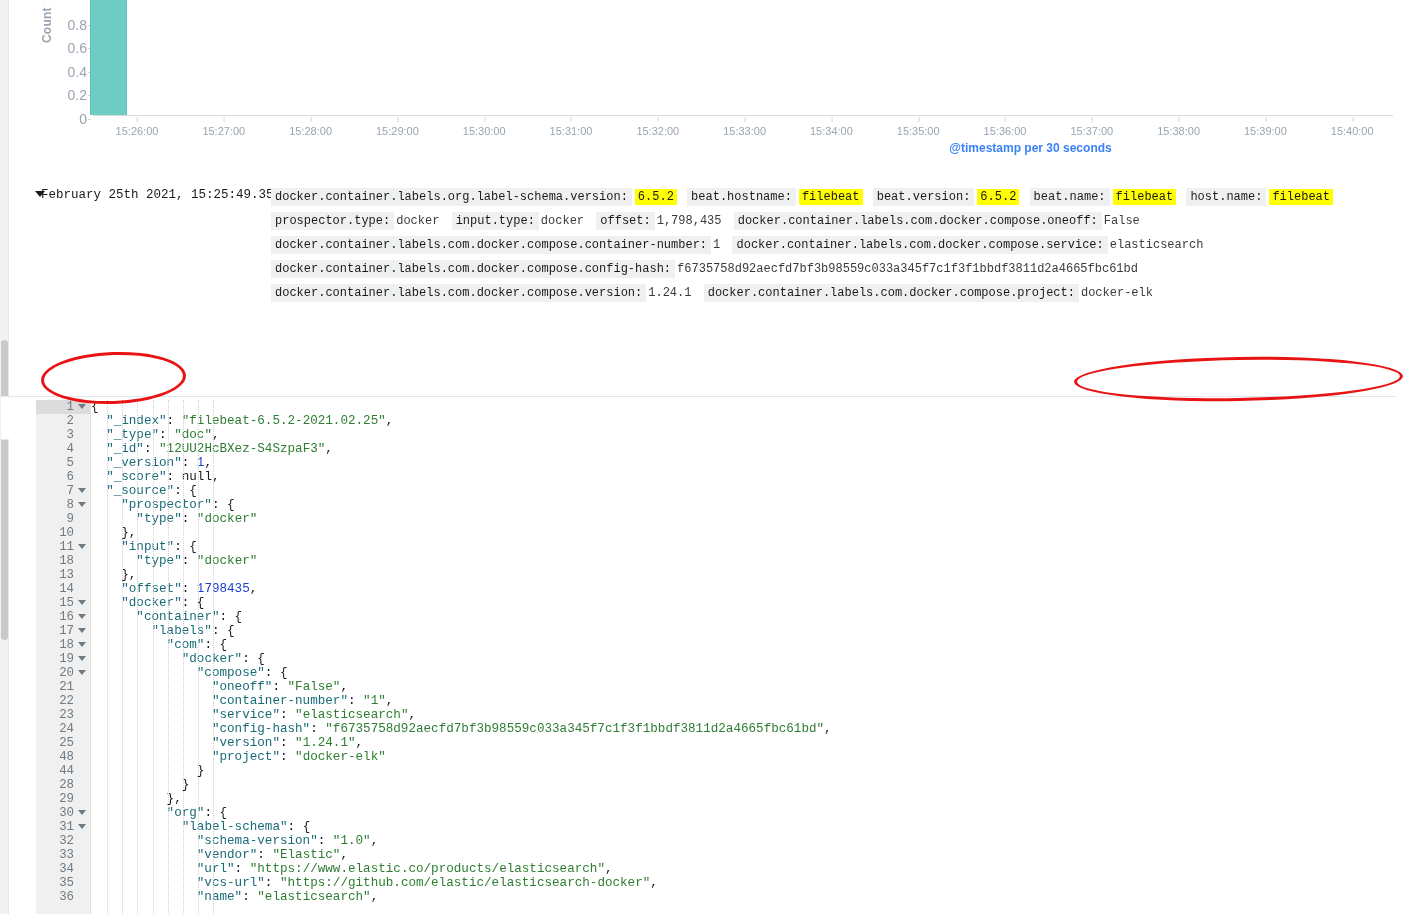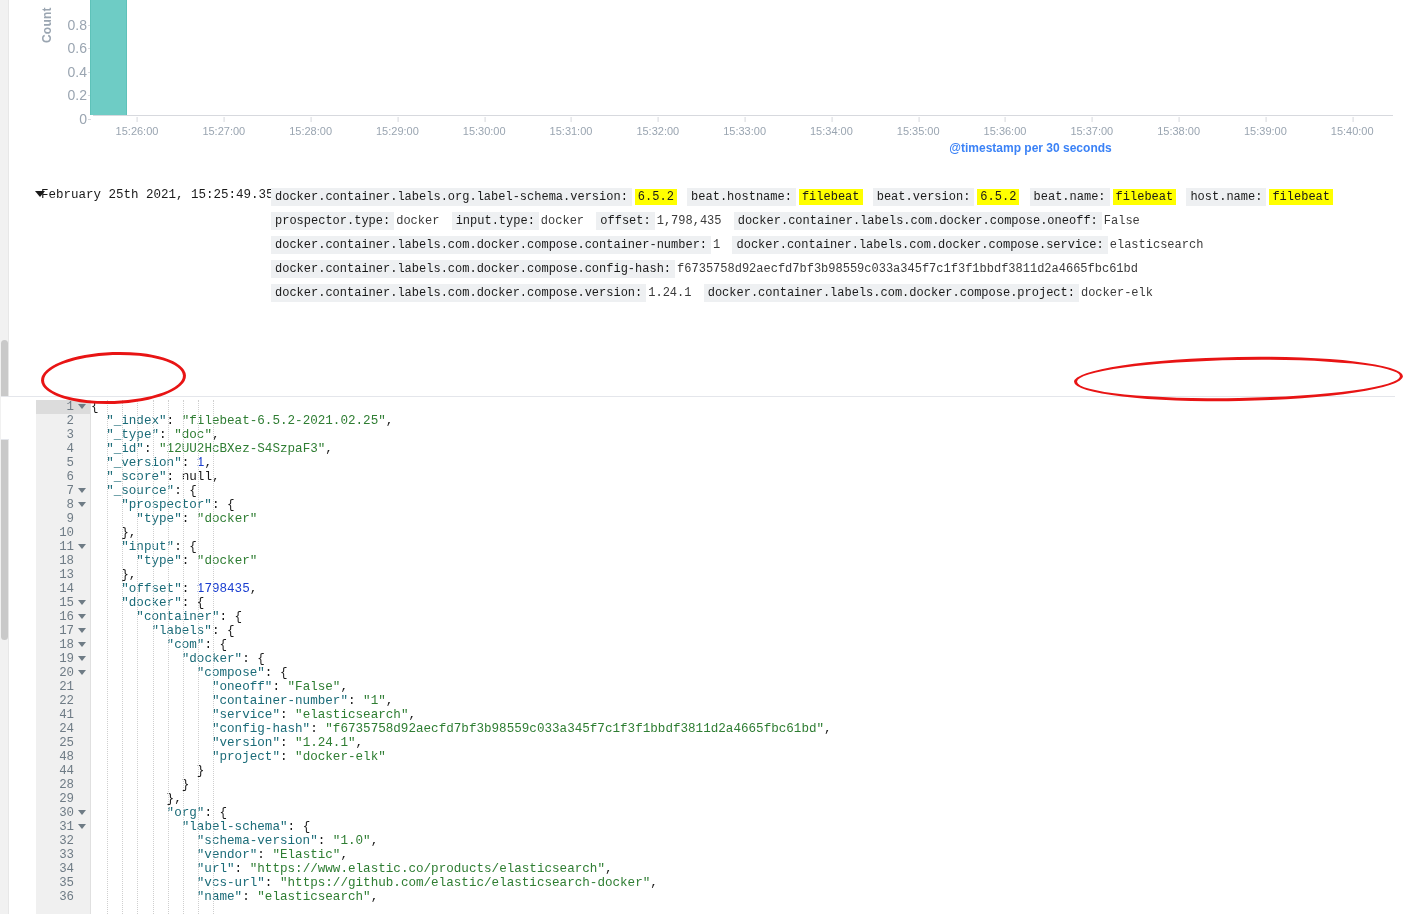--- a/index.html
+++ b/index.html
@@ -351,21 +351,21 @@
         <div class="gutter-line">13</div>
         <div class="gutter-line">14</div>
         <div class="gutter-line">15<span class="fold"></span></div>
         <div class="gutter-line">16<span class="fold"></span></div>
         <div class="gutter-line">17<span class="fold"></span></div>
         <div class="gutter-line">18<span class="fold"></span></div>
         <div class="gutter-line">19<span class="fold"></span></div>
         <div class="gutter-line">20<span class="fold"></span></div>
         <div class="gutter-line">21</div>
         <div class="gutter-line">22</div>
-        <div class="gutter-line">41</div>
+        <div class="gutter-line">23</div>
         <div class="gutter-line">24</div>
         <div class="gutter-line">25</div>
         <div class="gutter-line">48</div>
         <div class="gutter-line">44</div>
         <div class="gutter-line">28</div>
         <div class="gutter-line">29</div>
         <div class="gutter-line">30<span class="fold"></span></div>
         <div class="gutter-line">31<span class="fold"></span></div>
         <div class="gutter-line">32</div>
         <div class="gutter-line">33</div>

